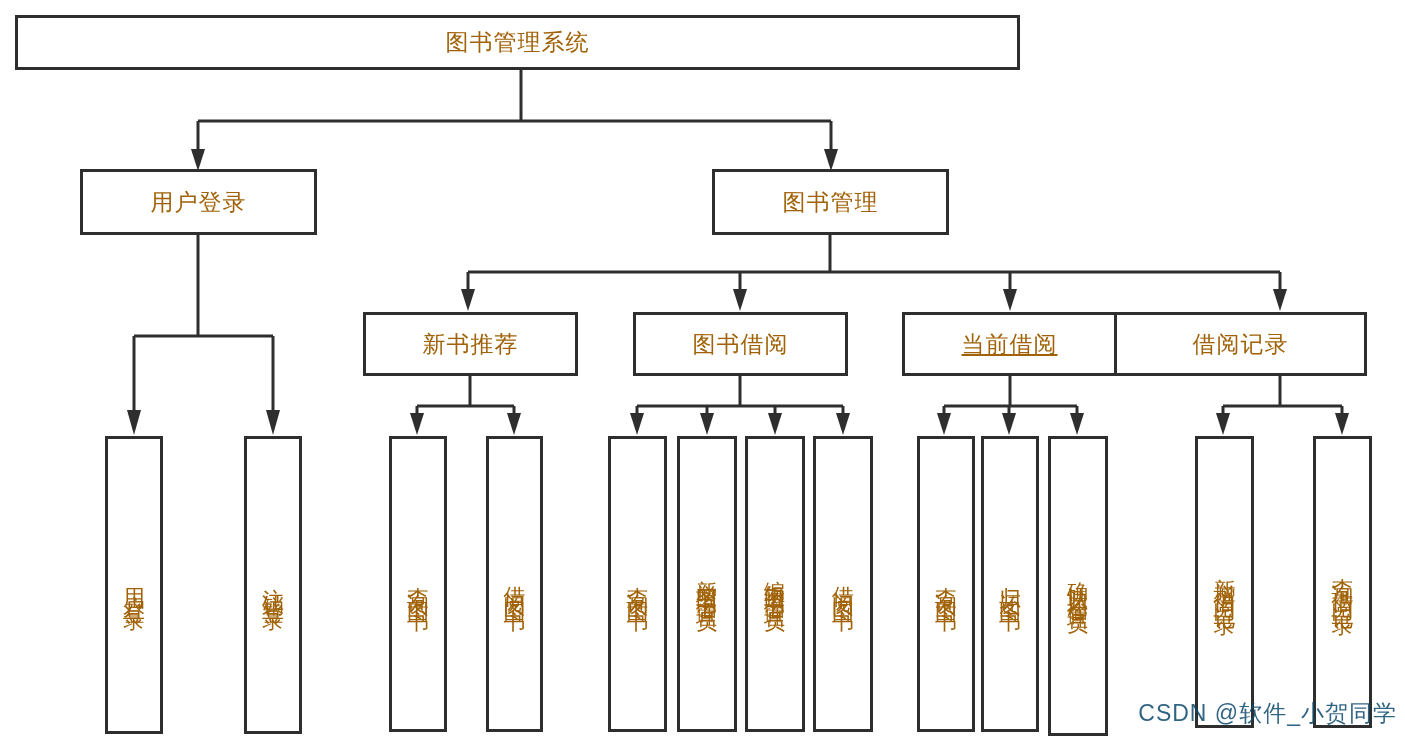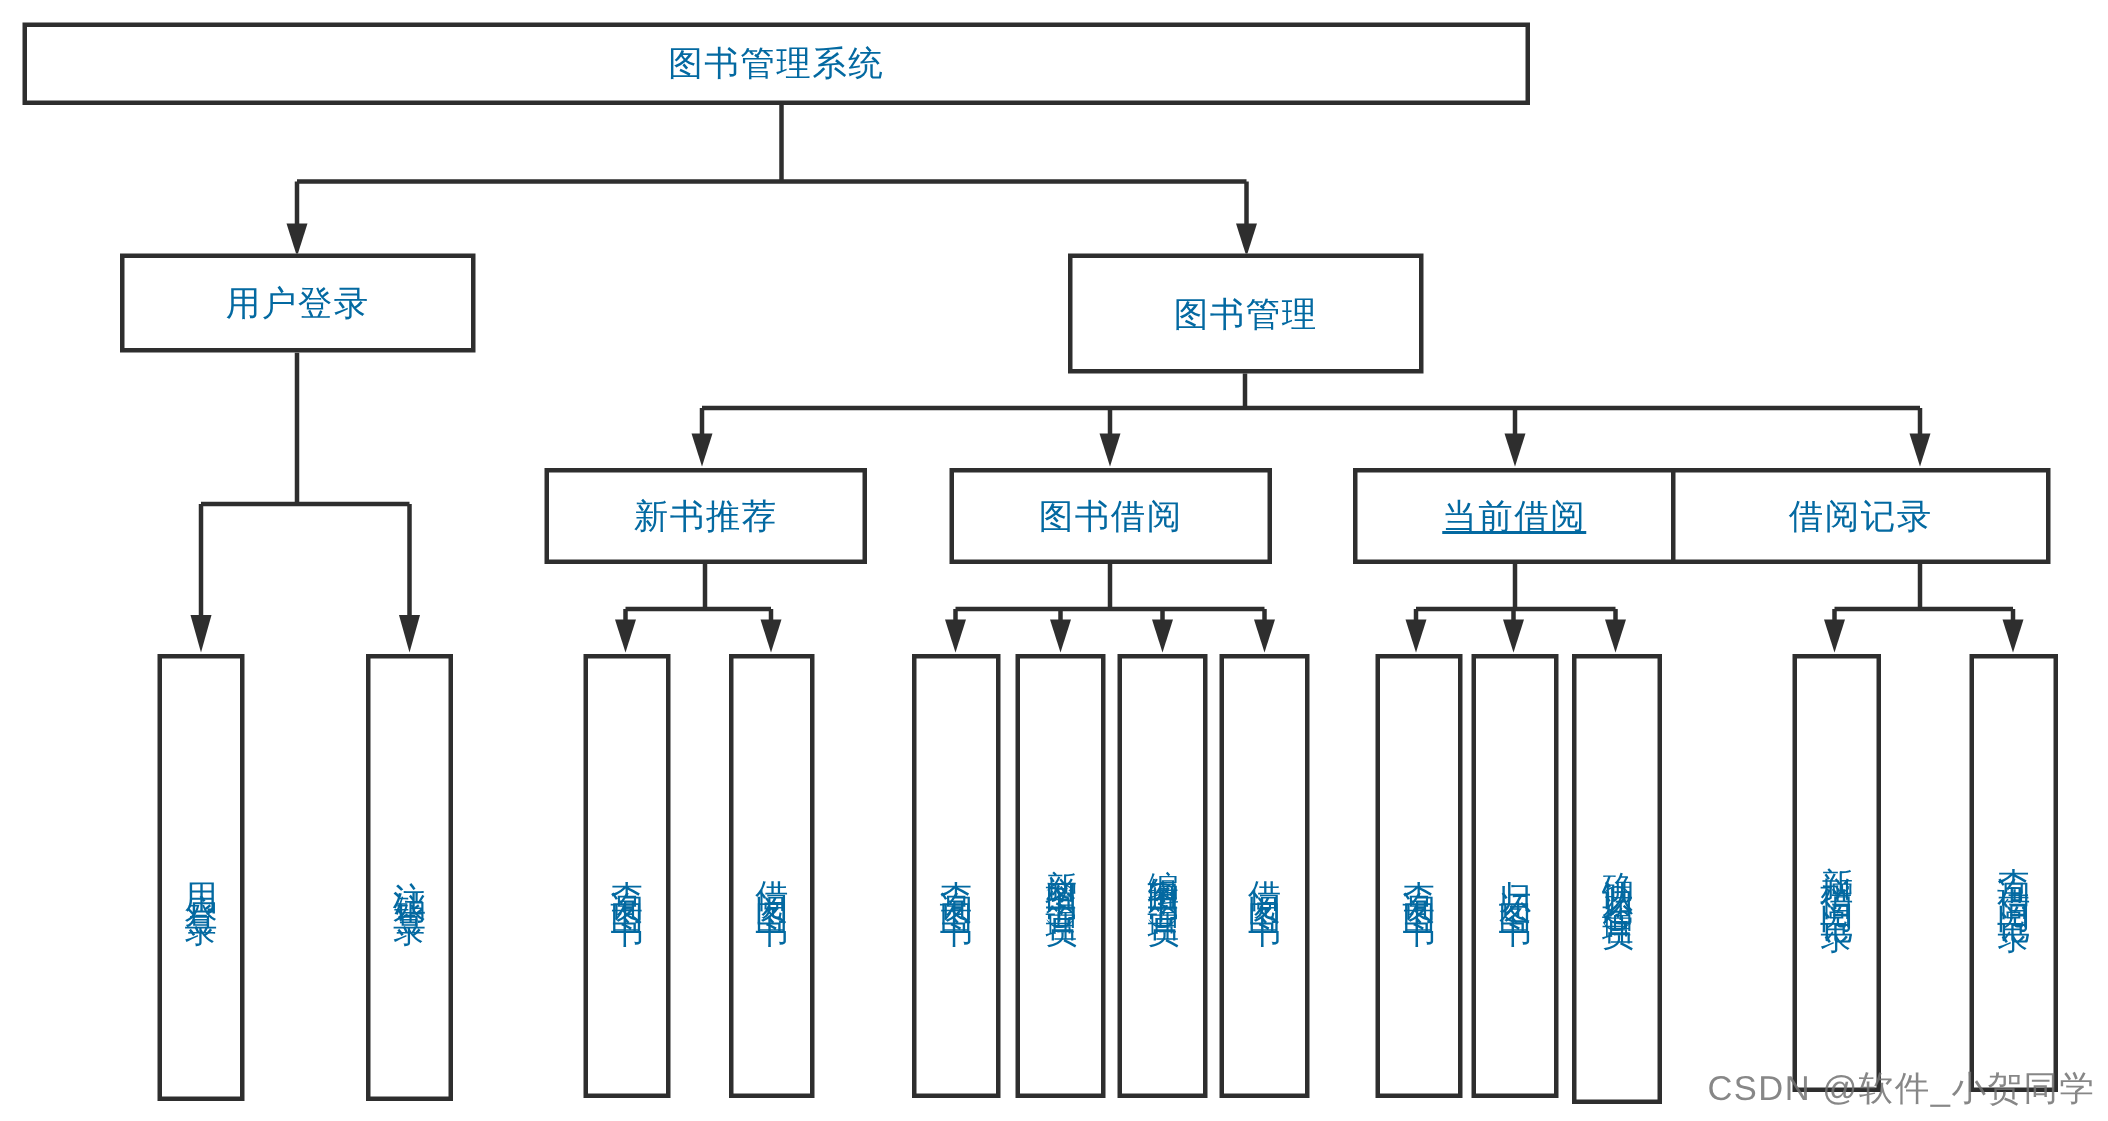--- a/index.html
+++ b/index.html
@@ -18,39 +18,39 @@
     z-index: 0;
   }
   .node {
     position: absolute;
     box-sizing: border-box;
     border: 3px solid #2e2e2e;
     background: #ffffff;
     display: flex;
     align-items: center;
     justify-content: center;
-    color: #0369a1;
+    color: #a16207;
     z-index: 1;
   }
   .node.h { font-size: 23px; letter-spacing: 1px; }
   .node.leaf { font-size: 22px; }
   .vtext {
     writing-mode: vertical-rl;
     text-orientation: mixed;
     letter-spacing: 0.34em;
     line-height: 1.0;
     white-space: nowrap;
   }
   .vtext.long { letter-spacing: 0.22em; font-size: 21px; }
   .watermark {
     position: absolute;
     right: 8px;
-    bottom: 6px;
+    bottom: 18px;
     font-size: 23px;
-    color: #737373;
+    color: #0c4a6e;
     opacity: 0.85;
     z-index: 2;
     letter-spacing: 1px;
   }
   svg line { stroke: #2e2e2e; stroke-width: 3; }
   svg polygon { fill: #2e2e2e; }
 </style>
 </head>
 <body>
 
@@ -118,21 +118,21 @@
     <polygon points="1335,413 1349,413 1342,435"></polygon>
   </svg>
 
   <div class="node h" style="left:15px; top:15px; width:1005px; height:55px;">
     <span>图书管理系统</span>
   </div>
 
   <div class="node h" style="left:80px; top:169px; width:237px; height:66px;">
     <span>用户登录</span>
   </div>
-  <div class="node h" style="left:712px; top:169px; width:237px; height:80px;">
+  <div class="node h" style="left:712px; top:169px; width:237px; height:66px;">
     <span>图书管理</span>
   </div>
 
   <div class="node h" style="left:363px; top:312px; width:215px; height:64px;">
     <span>新书推荐</span>
   </div>
   <div class="node h" style="left:633px; top:312px; width:215px; height:64px;justify-content:center;">
     <span>图书借阅</span>
   </div>
   <div class="node h" style="left:902px; top:312px; width:215px; height:64px;text-decoration:underline;">

